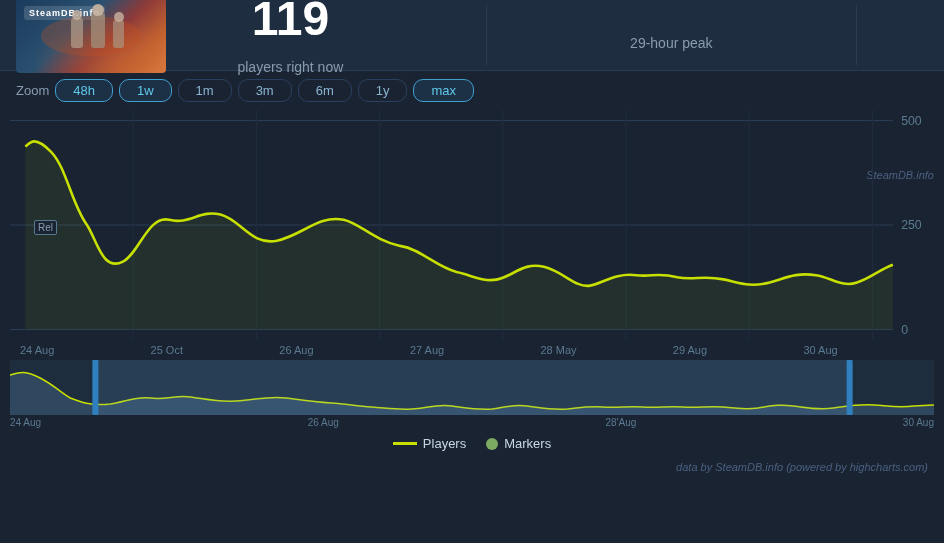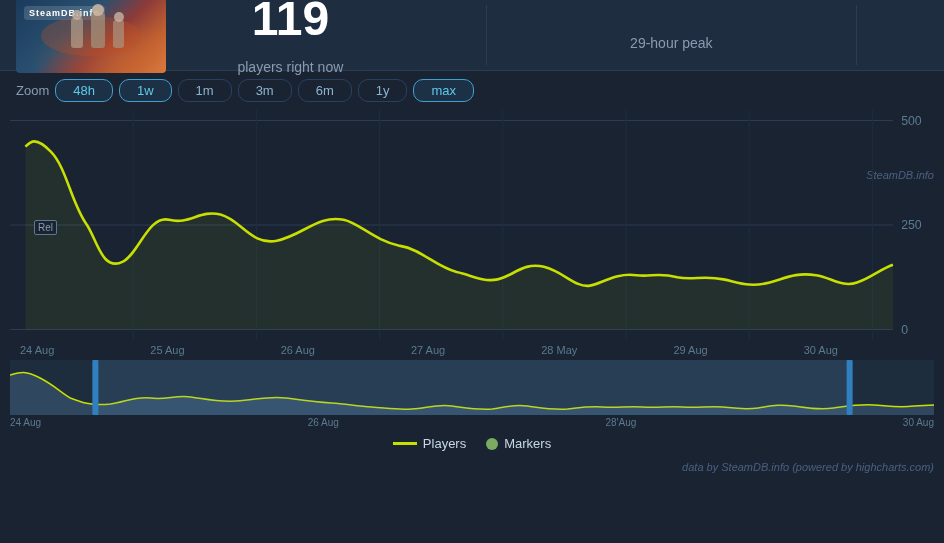--- a/index.html
+++ b/index.html
@@ -181,21 +181,21 @@
       width: 12px;
       height: 12px;
       border-radius: 50%;
       background: #7aab60;
     }
 
     
     .bottom-bar {
       display: flex;
       justify-content: flex-end;
-      padding: 4px 10px;
+      padding: 4px 16px;
       font-size: 11px;
       color: #4a6080;
       font-style: italic;
     }
 
     
     .rel-marker {
       position: absolute;
       left: 24px;
       top: 48%;
@@ -319,21 +319,21 @@
     " fill="none" stroke="#c8e000" stroke-width="2.5" stroke-linejoin="round"></path>
 
     <text x="868" y="14" fill="#5a7a90" font-size="12">500</text>
     <text x="868" y="114" fill="#5a7a90" font-size="12">250</text>
     <text x="868" y="214" fill="#5a7a90" font-size="12">0</text>
   </svg>
 </div>
 
 <div class="x-axis">
   <span>24 Aug</span>
-  <span>25 Aug</span>
+  <span>25 Oct</span>
   <span>26 Aug</span>
   <span>27 Aug</span>
   <span>28 May</span>
   <span>29 Aug</span>
   <span>30 Aug</span>
   <span></span>
 </div>
 
 <div class="mini-chart">
   <svg viewBox="0 0 920 55" preserveAspectRatio="none">

